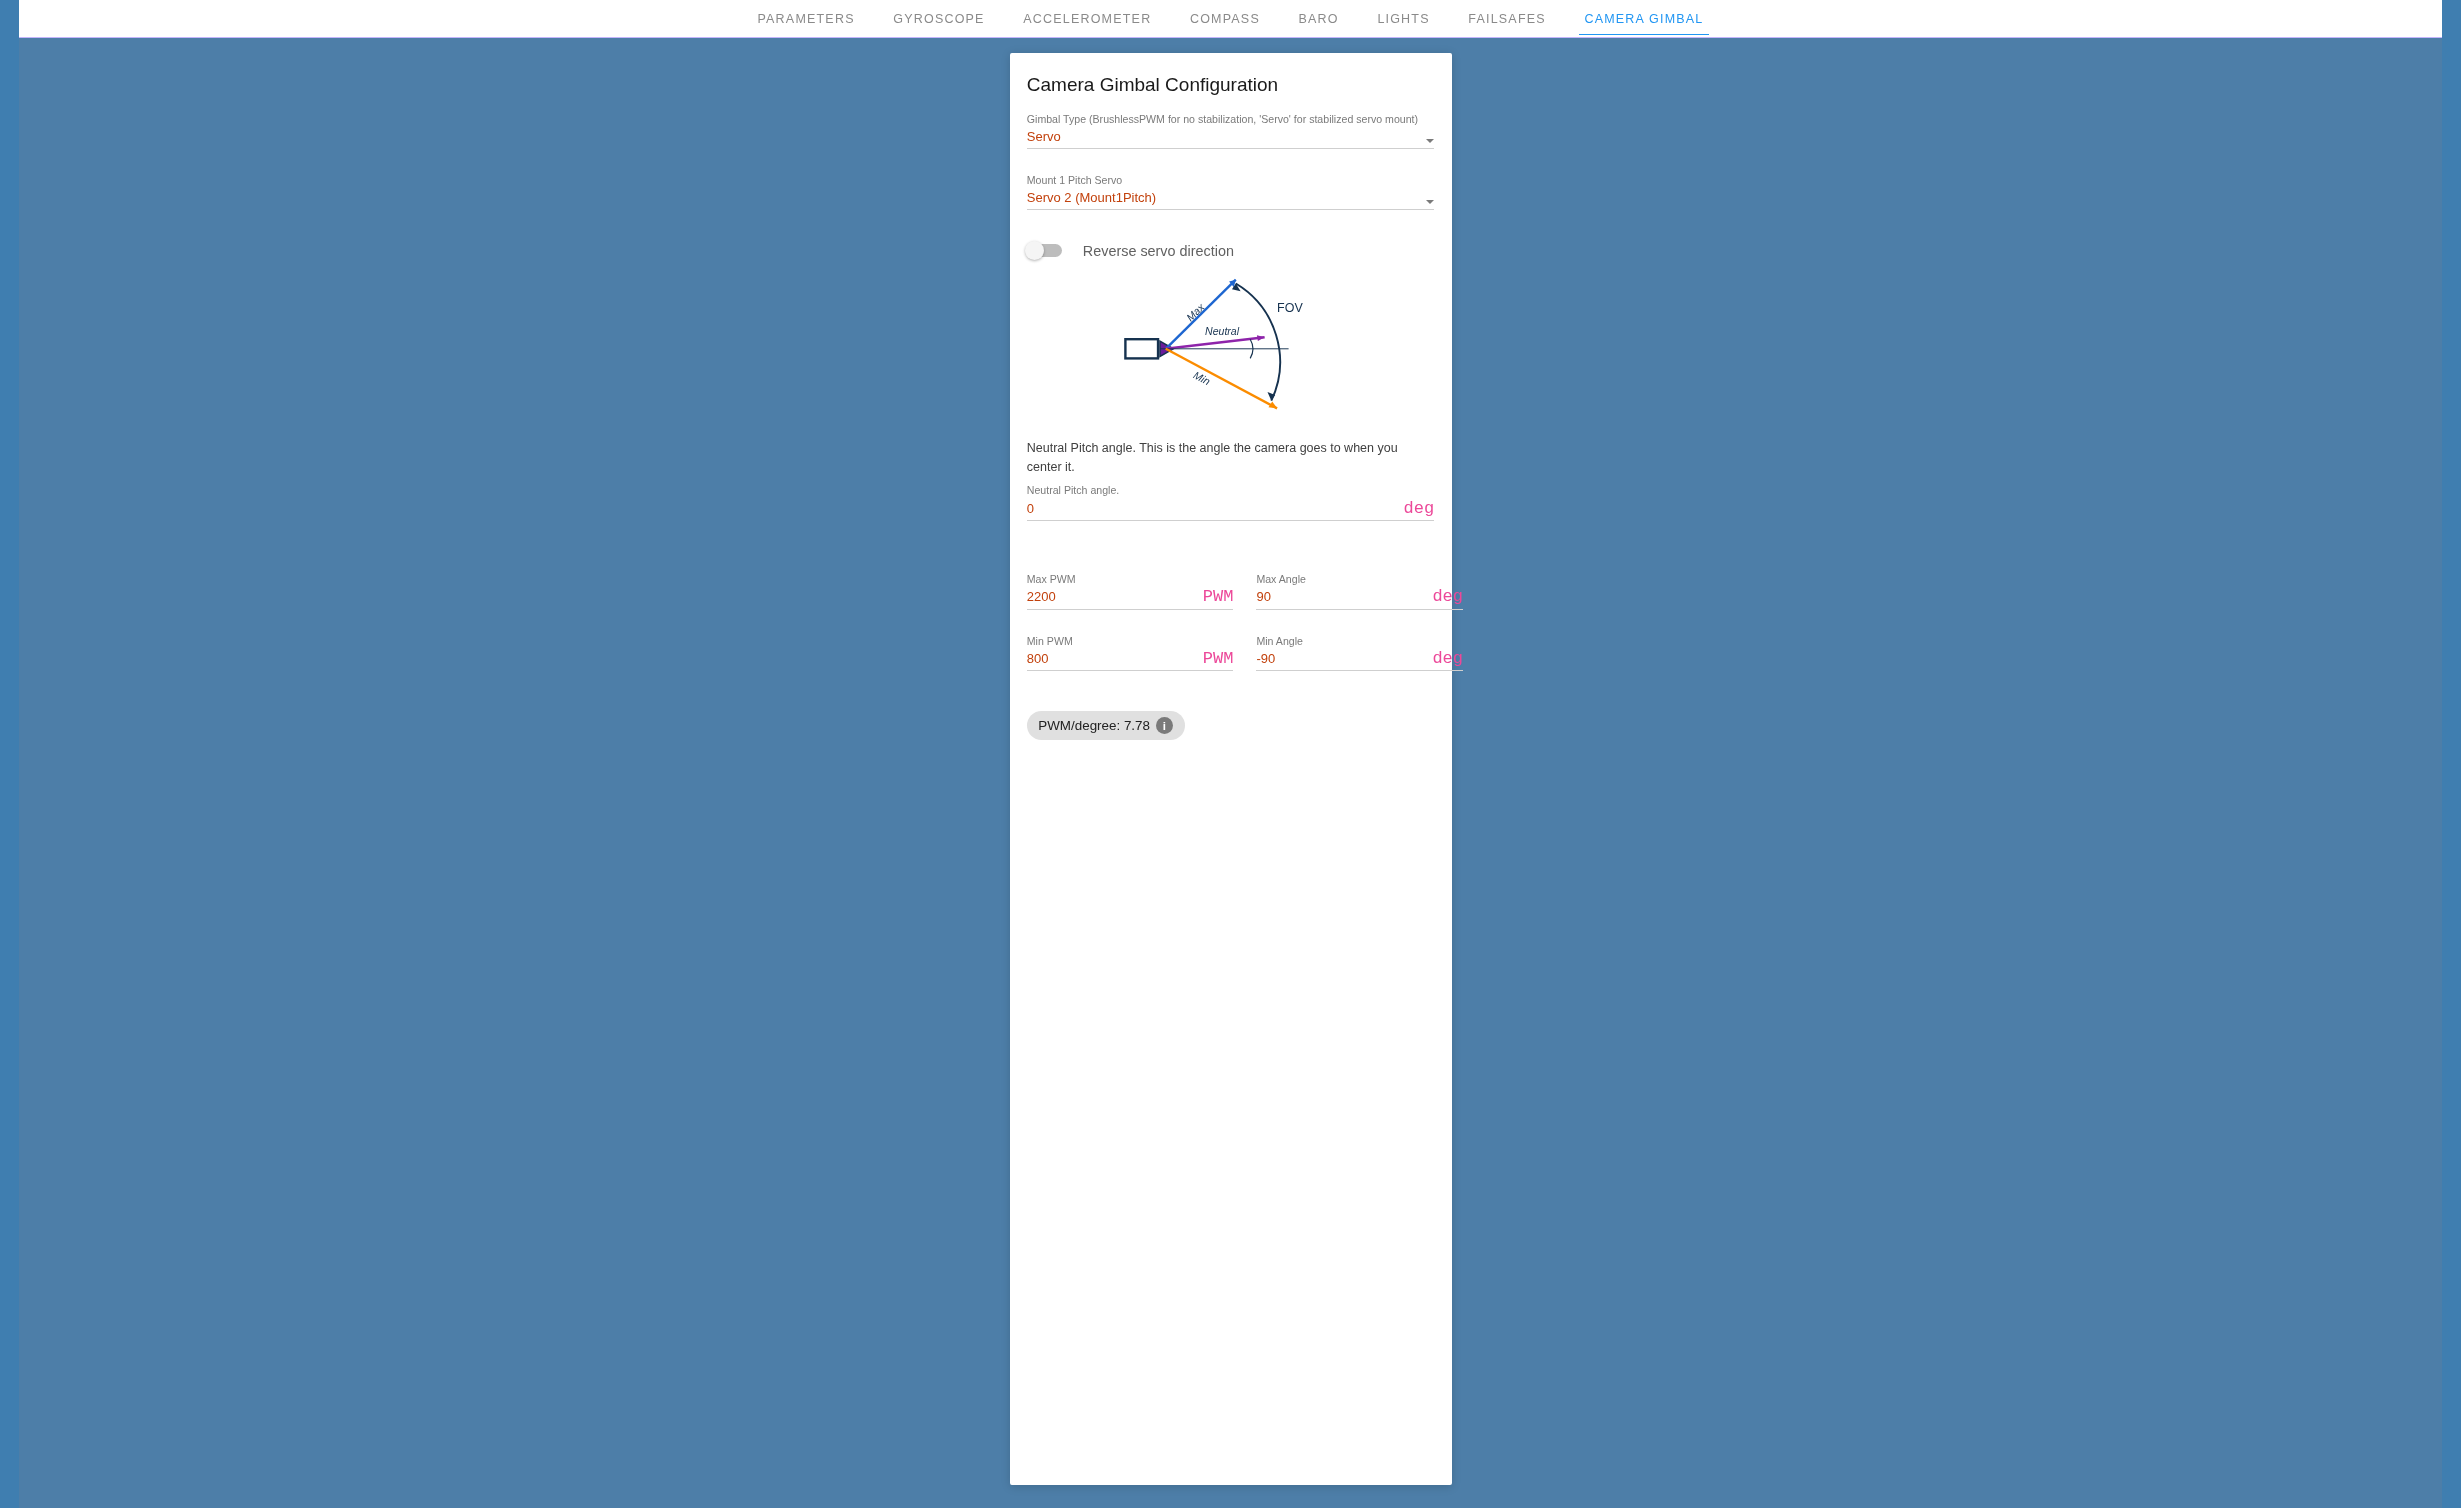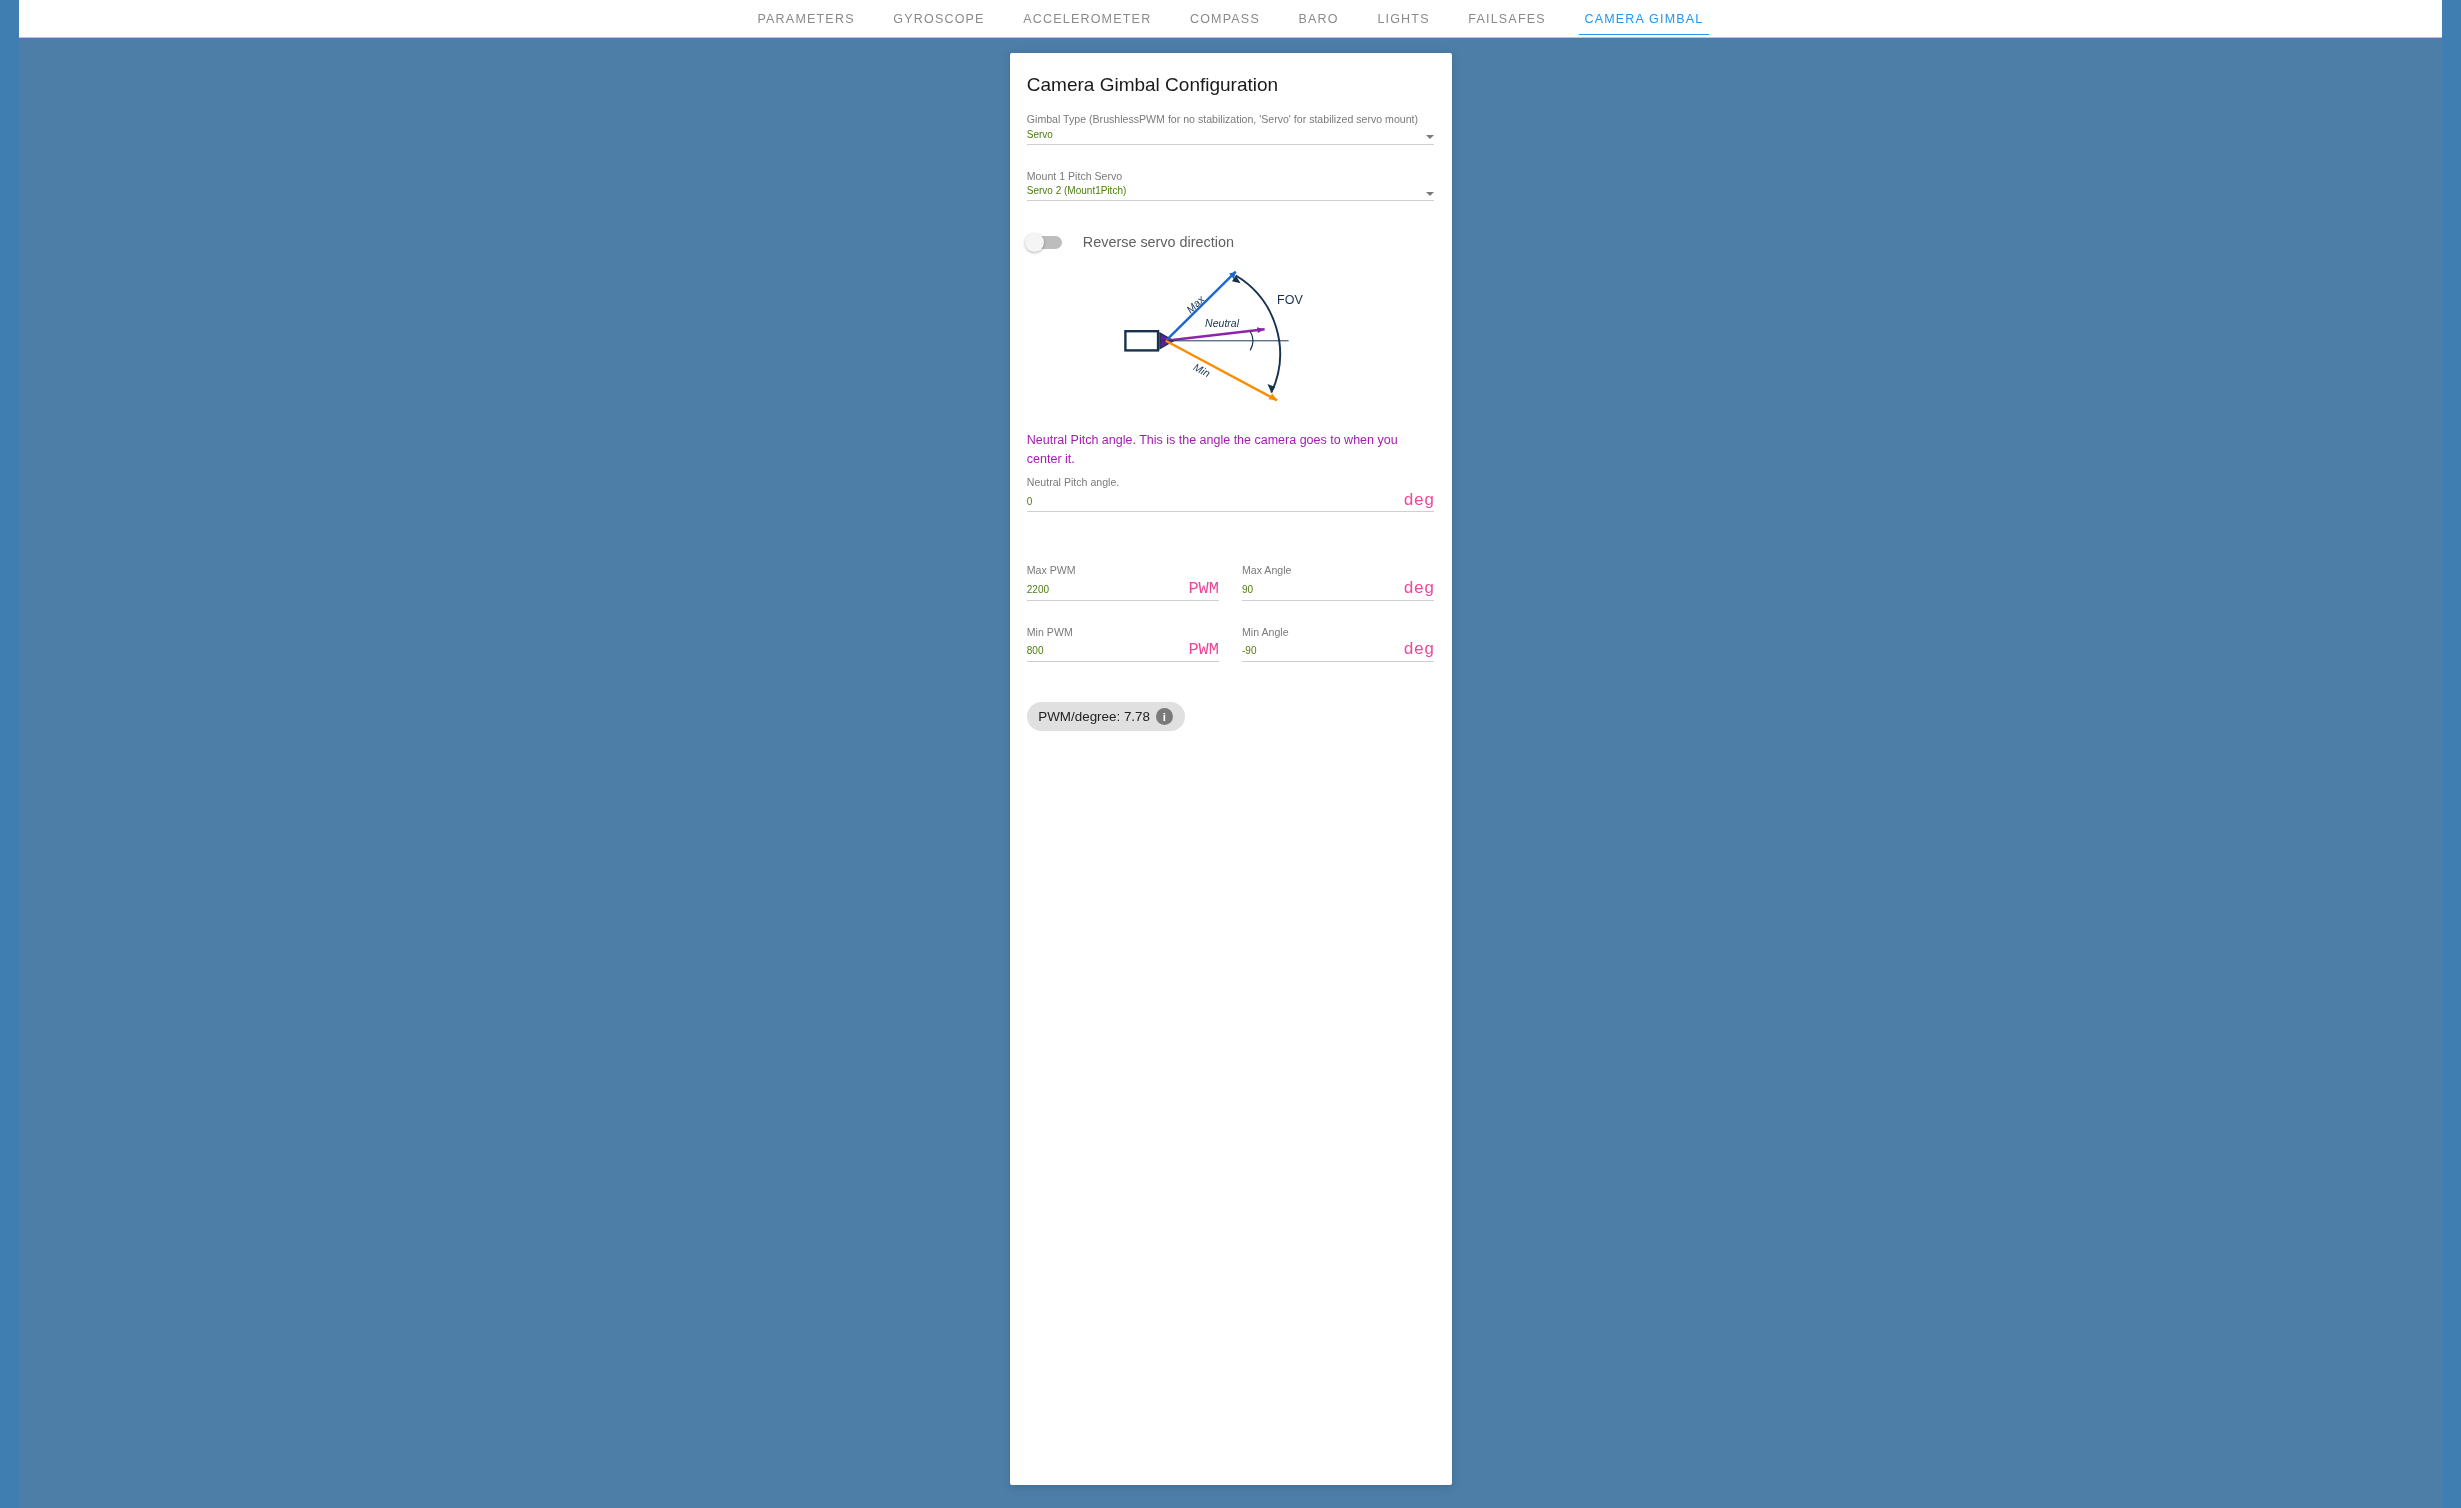--- a/index.html
+++ b/index.html
@@ -70,22 +70,22 @@
       line-height: 1.2;
     }
     .field-input-row {
       display: flex;
       align-items: baseline;
       border-bottom: 1px solid #cfcfcf;
       padding-bottom: 1.9px;
     }
     .field-value {
       flex: 1;
-      font-size: 10px;
-      color: #4d7c0f;
+      font-size: 13px;
+      color: #c2410c;
       line-height: 1.4;
       border: none;
       outline: none;
       background: transparent;
     }
     .field-suffix {
       font-size: 17px;
       color: #ec4899;
       font-family: Liberation Mono, monospace;
     }
@@ -123,21 +123,21 @@
       font-size: 14.4px;
       color: #616161;
     }
     .diagram-wrap {
       display: flex;
       justify-content: center;
       margin: 3.8px 0 23px;
     }
     .help-text {
       font-size: 12.5px;
-      color: #a21caf;
+      color: #404040;
       line-height: 1.5;
       margin-bottom: 7.7px;
     }
     .two-col {
       display: grid;
       grid-template-columns: 1fr 1fr;
       column-gap: 23px;
     }
     .chip {
       display: inline-flex;

